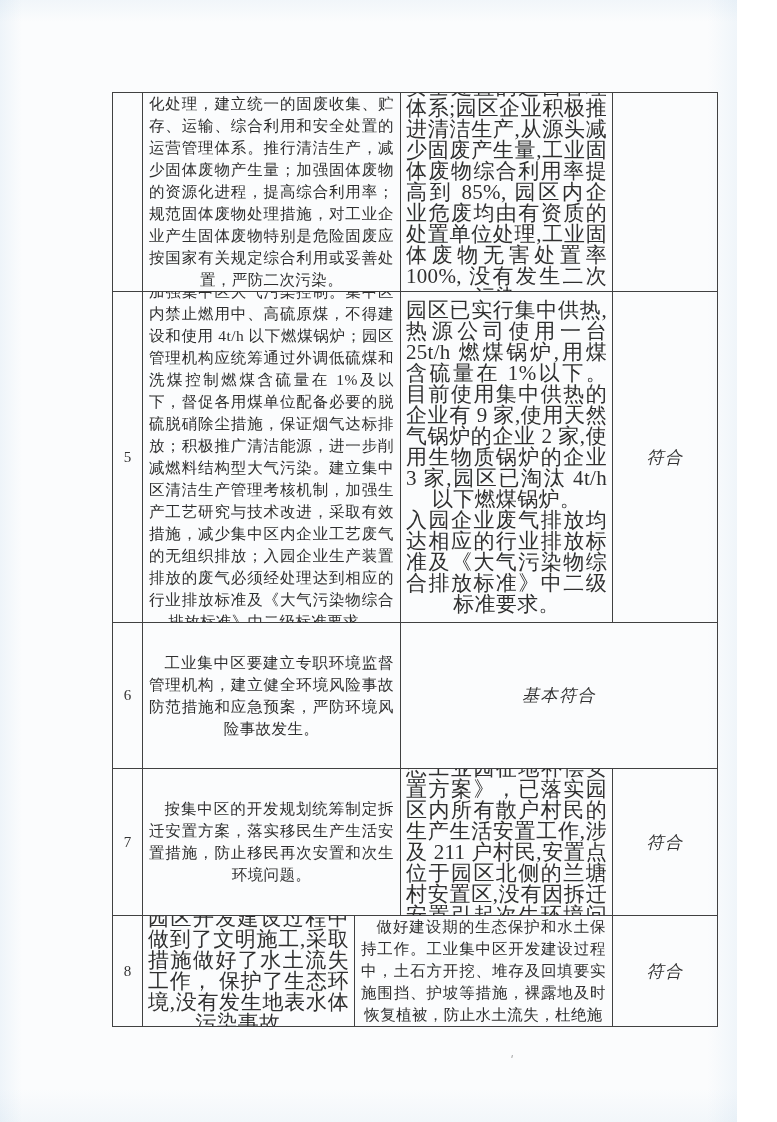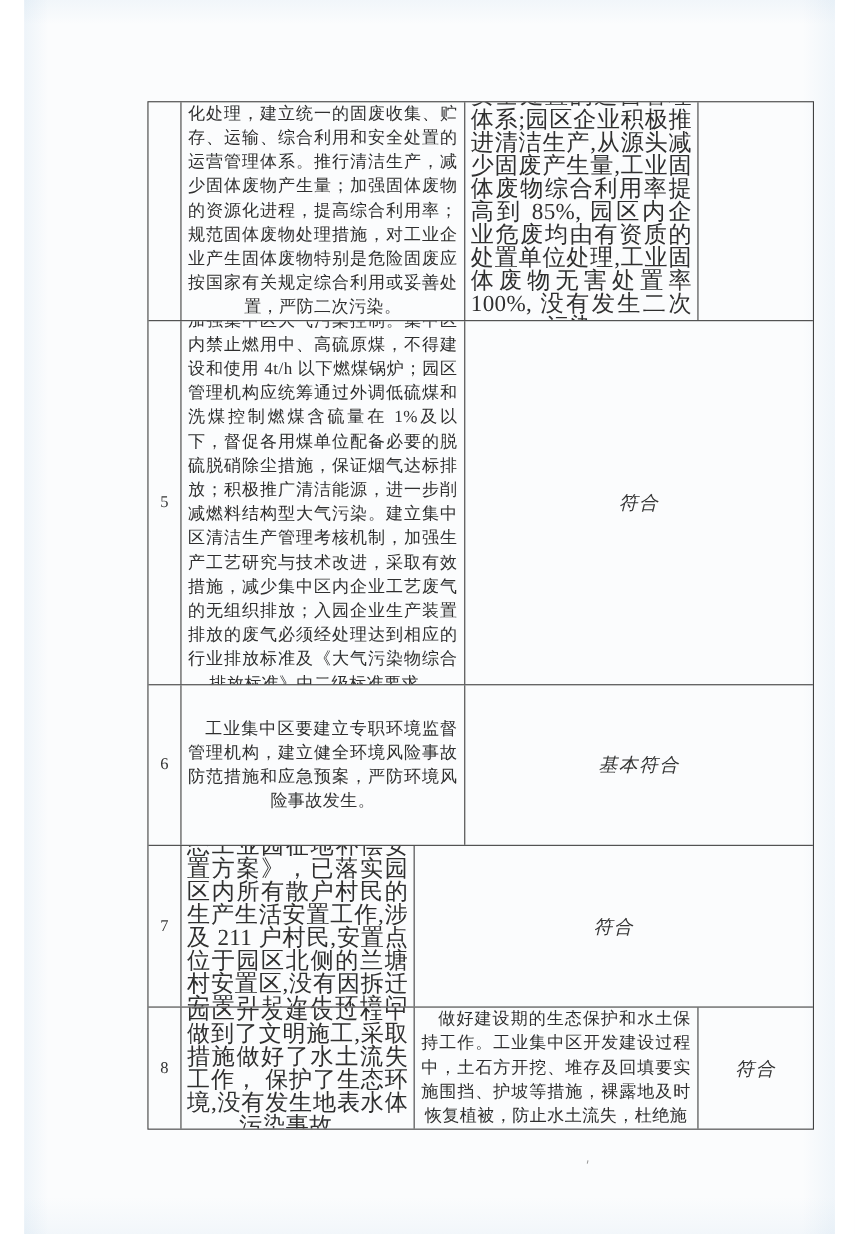--- a/index.html
+++ b/index.html
@@ -6,21 +6,20 @@
   .page{
     position:relative;
     width:737px;height:1122px;
     background:
       linear-gradient(90deg, rgba(125,175,215,0.10), rgba(125,175,215,0) 3%, rgba(125,175,215,0) 96%, rgba(125,175,215,0.09)),
       linear-gradient(180deg, rgba(125,175,215,0.08), rgba(125,175,215,0) 2%, rgba(125,175,215,0) 97%, rgba(125,175,215,0.07)),
       #fbfcfd;
     overflow:hidden;
     font-family:"Liberation Serif","DejaVu Serif",serif;
     color:#2f2f2f;
-    margin-left:22px;
   }
   .doc-table{
     position:absolute;left:112px;top:92px;width:604px;
     border:1.5px solid #414141;
     background:transparent;
   }
   .row{display:flex;border-bottom:1px solid #414141;box-sizing:border-box;}
   .row:last-child{border-bottom:none;}
   .r0{height:199px;}
   .r1{height:331px;}
@@ -70,31 +69,34 @@
     <div class="row r0">
       <div class="cell num"></div>
       <div class="cell req">化处理，建立统一的固废收集、贮存、运输、综合利用和安全处置的运营管理体系。推行清洁生产，减少固体废物产生量；加强固体废物的资源化进程，提高综合利用率；规范固体废物处理措施，对工业企业产生固体废物特别是危险固废应按国家有关规定综合利用或妥善处置，严防二次污染。</div>
       <div class="cell impl">安全处置的运营管理体系;园区企业积极推进清洁生产,从源头减少固废产生量,工业固体废物综合利用率提高到 85%, 园区内企业危废均由有资质的处置单位处理,工业固体废物无害处置率 100%, 没有发生二次污染。</div>
       <div class="cell status"></div>
     </div>
 
     <div class="row r1">
       <div class="cell num">5</div>
       <div class="cell req">加强集中区大气污染控制。集中区内禁止燃用中、高硫原煤，不得建设和使用 4t/h 以下燃煤锅炉；园区管理机构应统筹通过外调低硫煤和洗煤控制燃煤含硫量在 1%及以下，督促各用煤单位配备必要的脱硫脱硝除尘措施，保证烟气达标排放；积极推广清洁能源，进一步削减燃料结构型大气污染。建立集中区清洁生产管理考核机制，加强生产工艺研究与技术改进，采取有效措施，减少集中区内企业工艺废气的无组织排放；入园企业生产装置排放的废气必须经处理达到相应的行业排放标准及《大气污染物综合排放标准》中二级标准要求。</div>
+      <div class="cell impl">园区已实行集中供热,热源公司使用一台 25t/h 燃煤锅炉,用煤含硫量在 1%以下。目前使用集中供热的企业有 9 家,使用天然气锅炉的企业 2 家,使用生物质锅炉的企业 3 家,园区已淘汰 4t/h 以下燃煤锅炉。
+入园企业废气排放均达相应的行业排放标准及《大气污染物综合排放标准》中二级标准要求。</div>
       <div class="cell status">符合</div>
     </div>
 
     <div class="row r2">
       <div class="cell num">6</div>
       <div class="cell req indent1">工业集中区要建立专职环境监督管理机构，建立健全环境风险事故防范措施和应急预案，严防环境风险事故发生。</div>
       <div class="cell status">基本符合</div>
     </div>
 
     <div class="row r3">
       <div class="cell num">7</div>
+      <div class="cell req indent1">按集中区的开发规划统筹制定拆迁安置方案，落实移民生产生活安置措施，防止移民再次安置和次生环境问题。</div>
       <div class="cell impl">园区按照《岳阳县生态工业园征地补偿安置方案》，已落实园区内所有散户村民的生产生活安置工作,涉及 211 户村民,安置点位于园区北侧的兰塘村安置区,没有因拆迁安置引起次生环境问题发生。</div>
       <div class="cell status">符合</div>
     </div>
 
     <div class="row r4">
       <div class="cell num">8</div>
       <div class="cell impl">园区开发建设过程中做到了文明施工,采取措施做好了水土流失工作， 保护了生态环境,没有发生地表水体污染事故。</div>
       <div class="cell req indent1">做好建设期的生态保护和水土保持工作。工业集中区开发建设过程中，土石方开挖、堆存及回填要实施围挡、护坡等措施，裸露地及时恢复植被，防止水土流失，杜绝施</div>
       <div class="cell status">符合</div>
     </div>

